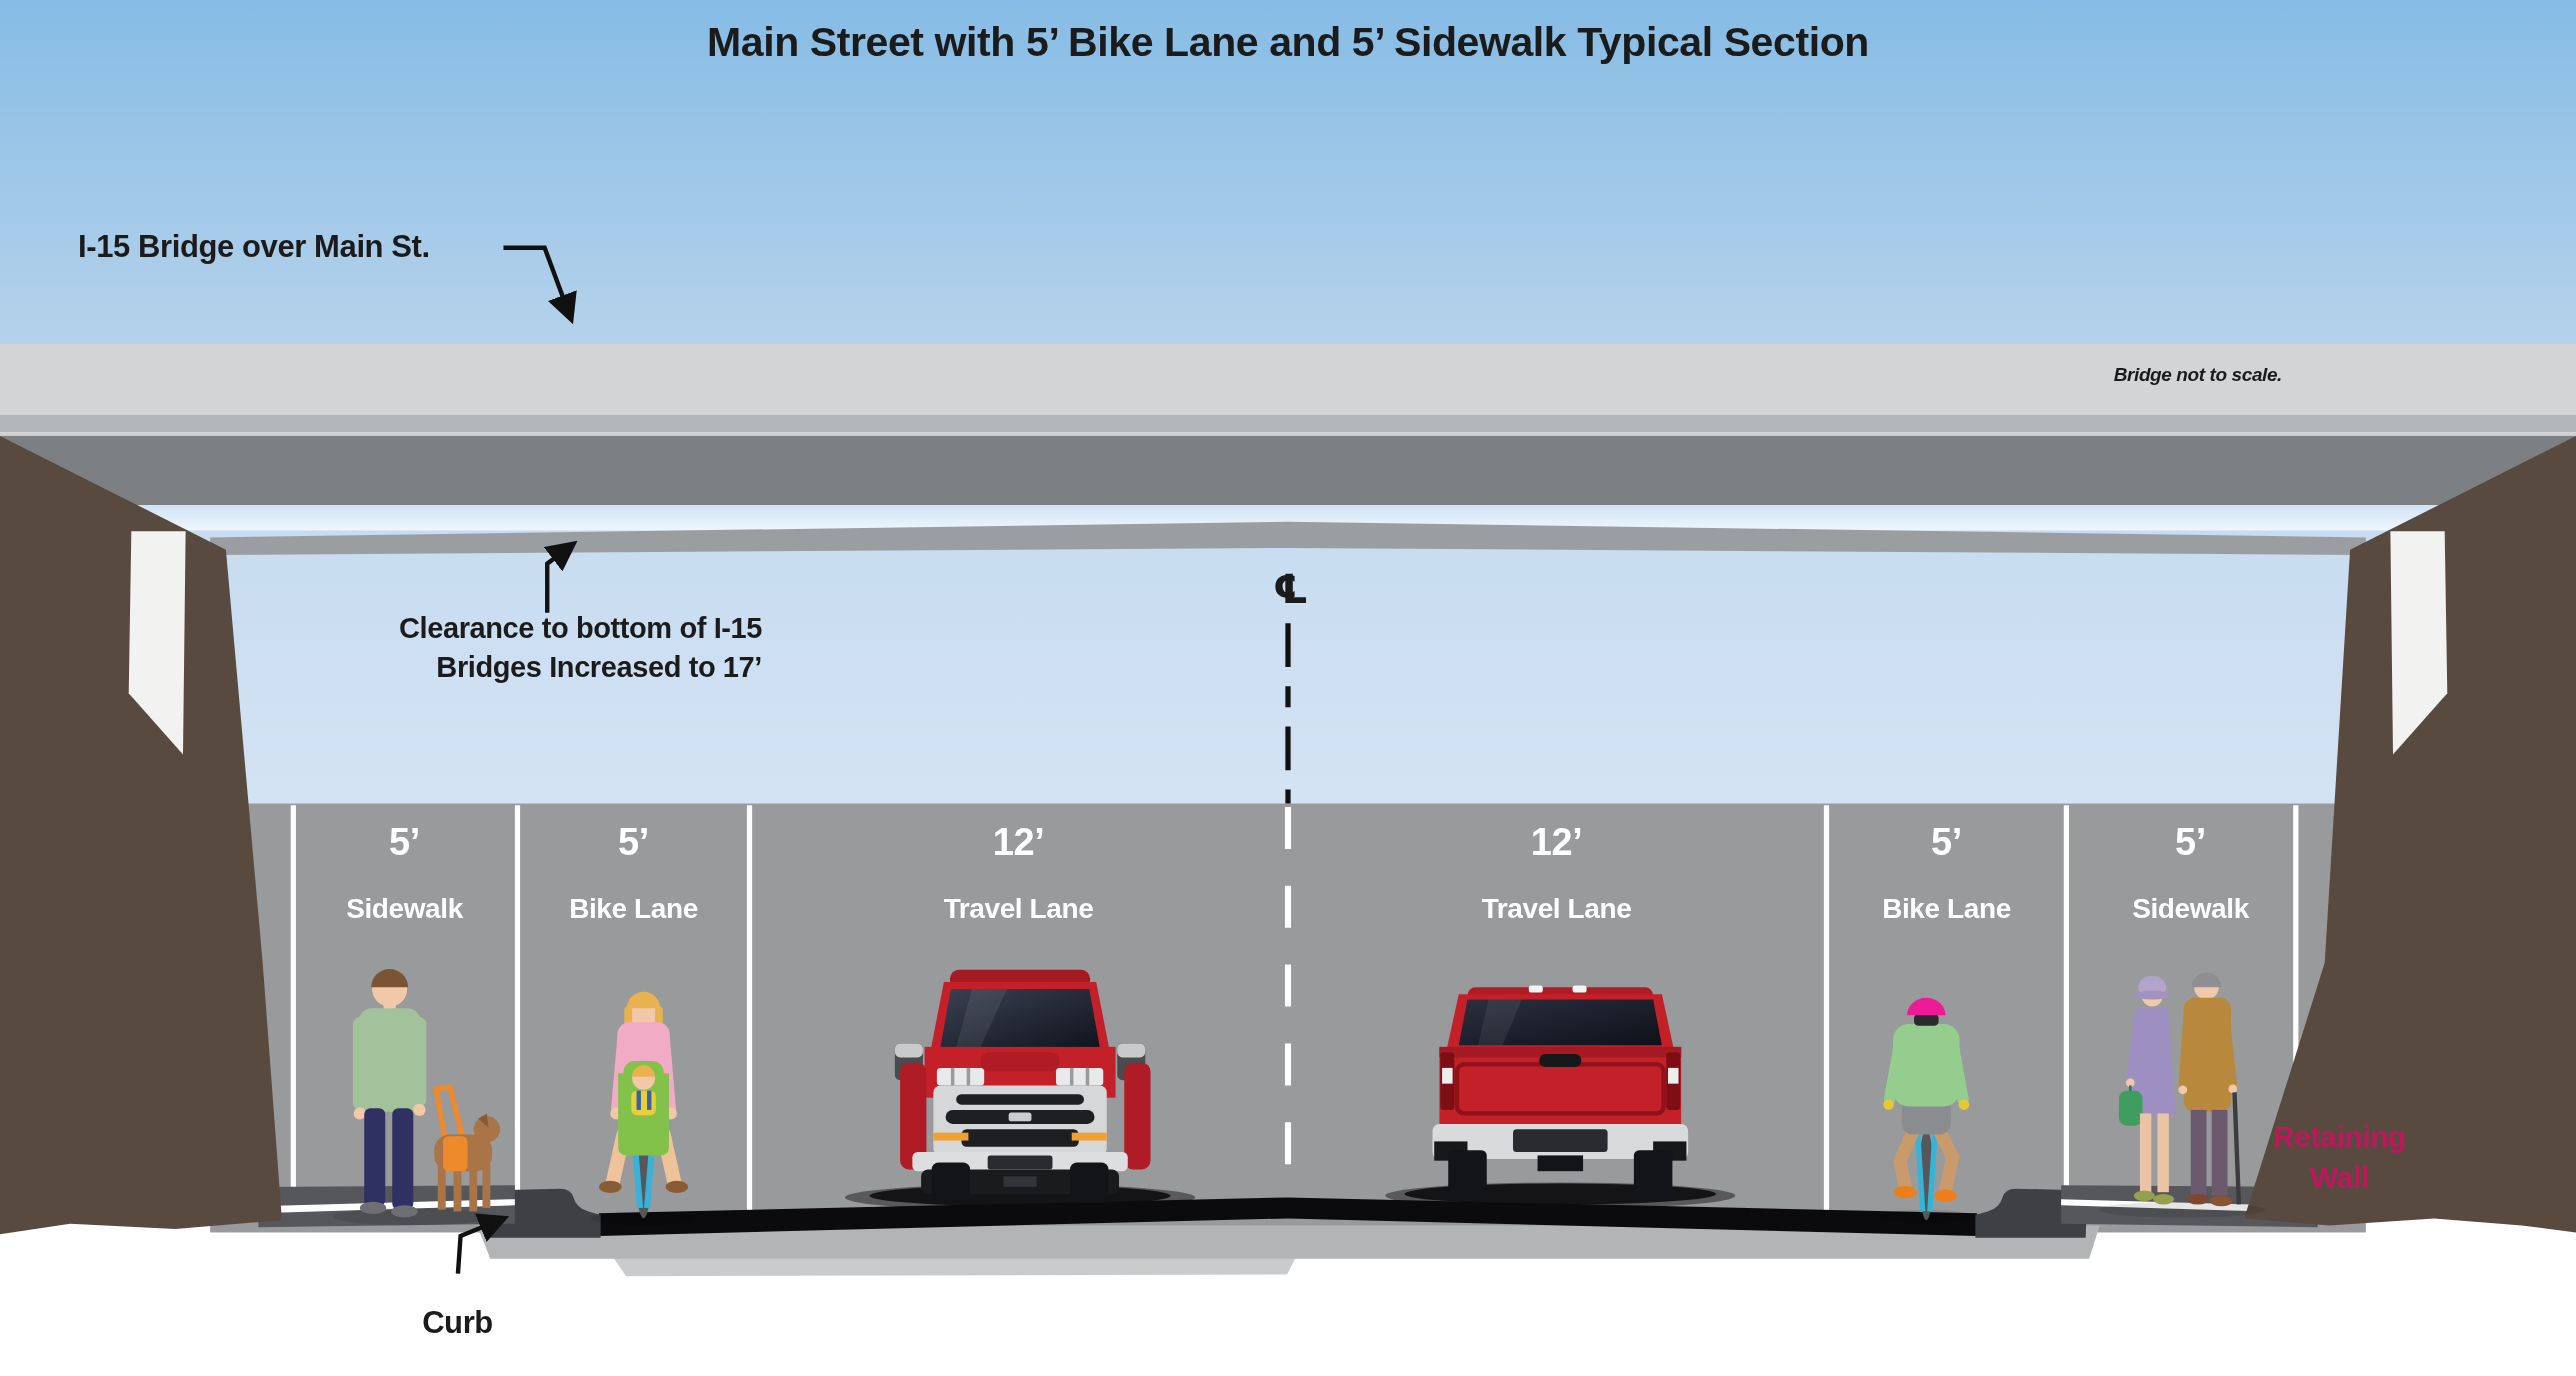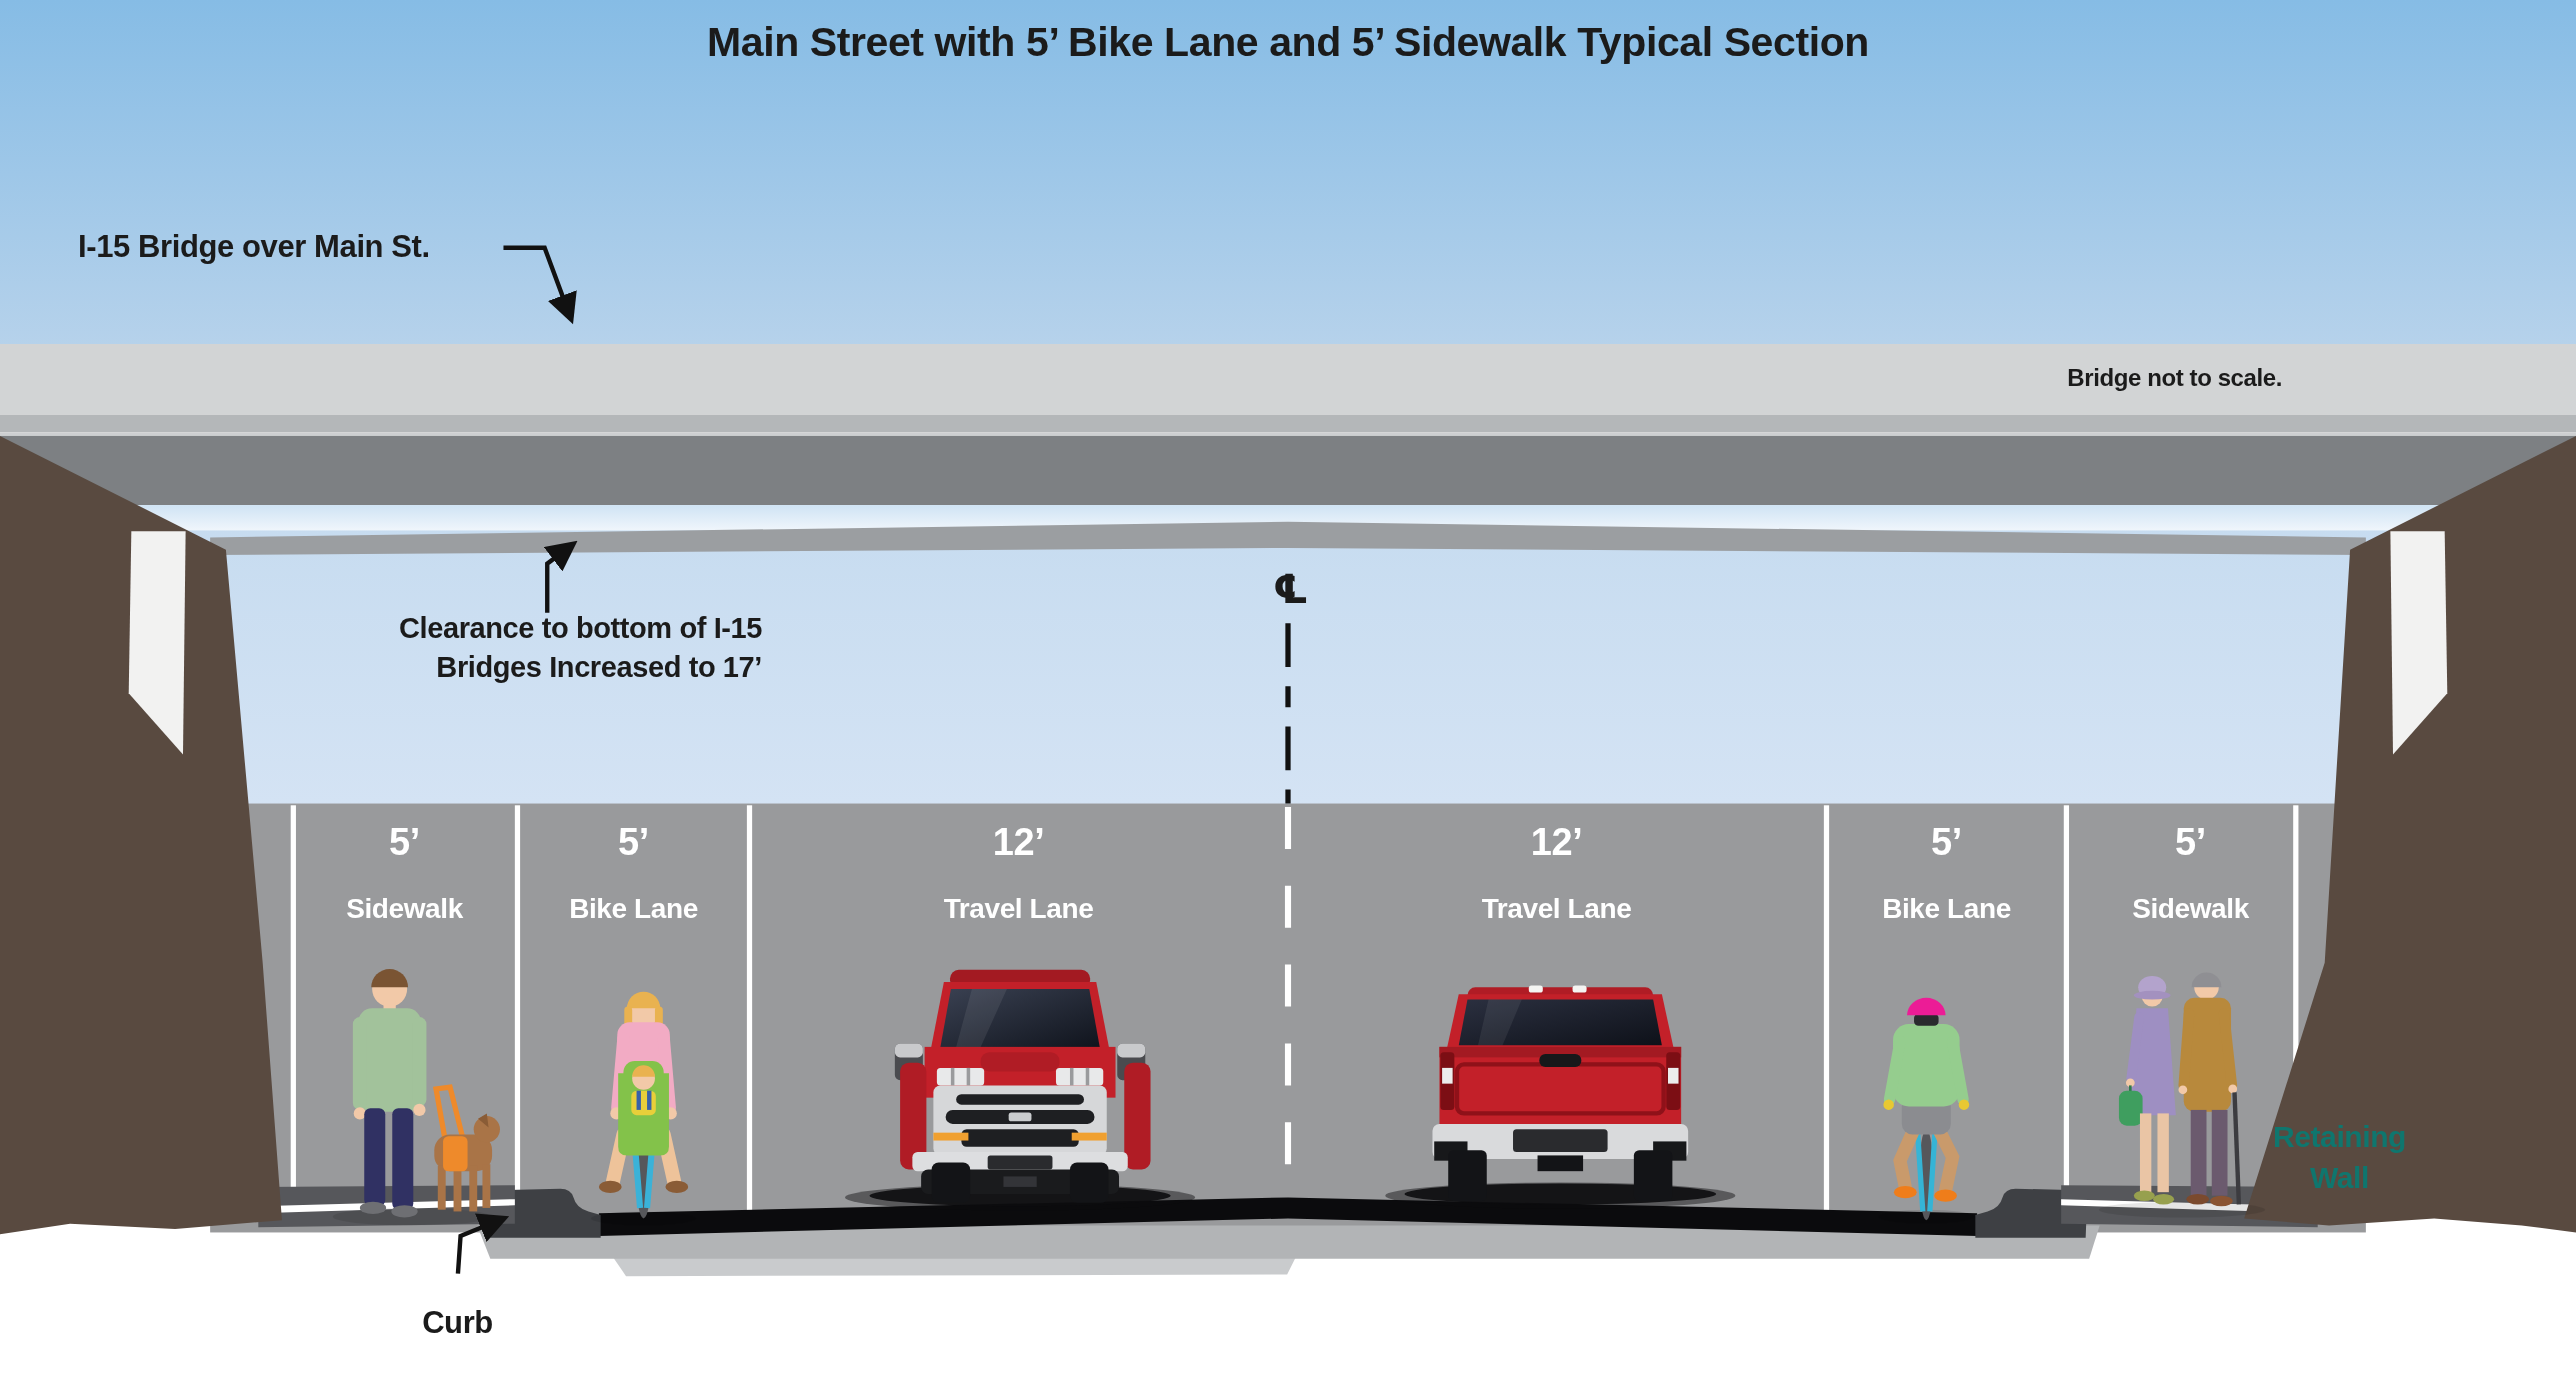--- a/index.html
+++ b/index.html
@@ -1,27 +1,27 @@
 <!DOCTYPE html>
 <html style="font-size:14px"><head>
 <meta charset="utf-8">
 <style>
   html,body{margin:0;padding:0;background:#ffffff;width:2576px;height:1376px;overflow:hidden;}
   #stage{position:relative;width:2576px;height:1376px;font-family:"Liberation Sans",sans-serif;background:#ffffff;}
   #scene{position:absolute;left:0;top:0;width:2576px;height:1376px;}
   .lbl{position:absolute;color:#1b1b1b;font-weight:bold;letter-spacing:-0.4px;}
   .title{top:19px;left:0;width:2576px;text-align:center;font-size:41px;}
   .i15{top:229px;left:78px;font-size:31px;}
-  .scalenote{top:364px;right:294px;font-size:24px;}
+  .scalenote{top:364px;right:294px;font-size:19px;font-style:italic;}
   .clearance{top:609px;left:254px;width:508px;text-align:right;font-size:29px;line-height:39px;}
   .clsym{top:566px;left:1264px;width:53px;text-align:center;font-size:40px;font-family:"DejaVu Sans",sans-serif;font-weight:bold;}
   .lane{position:absolute;top:821px;width:263px;text-align:center;color:#ffffff;font-weight:bold;letter-spacing:-0.4px;}
   .lane .w{font-size:38px;line-height:42px;}
   .lane .n{font-size:28px;line-height:35px;margin-top:28px;}
-  .retwall{top:1116px;left:2217px;width:245px;text-align:center;color:#0f766e;font-size:30px;line-height:41px;}
+  .retwall{top:1116px;left:2217px;width:245px;text-align:center;color:#be185d;font-size:30px;line-height:41px;}
   .curb{top:1275px;left:383px;width:149px;text-align:center;font-size:31px;margin-top:30px;}
 </style>
 </head>
 <body>
 
 <div id="stage">
 
 <svg id="scene" viewBox="0 0 2942 1572" preserveAspectRatio="none">
   <defs>
     <linearGradient id="sky" x1="0" y1="0" x2="0" y2="1">

